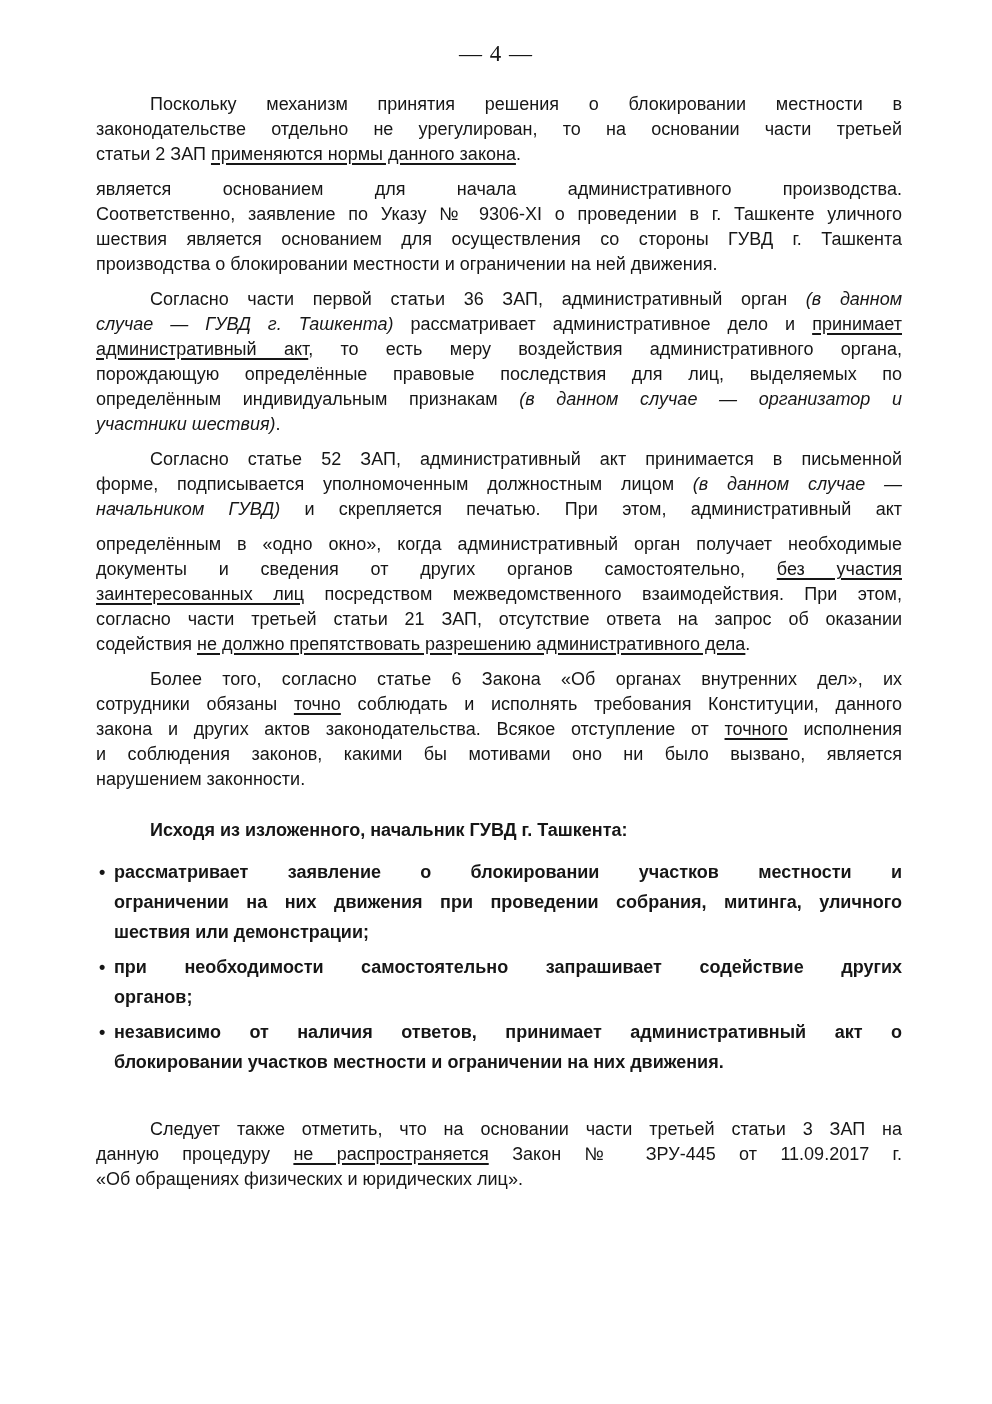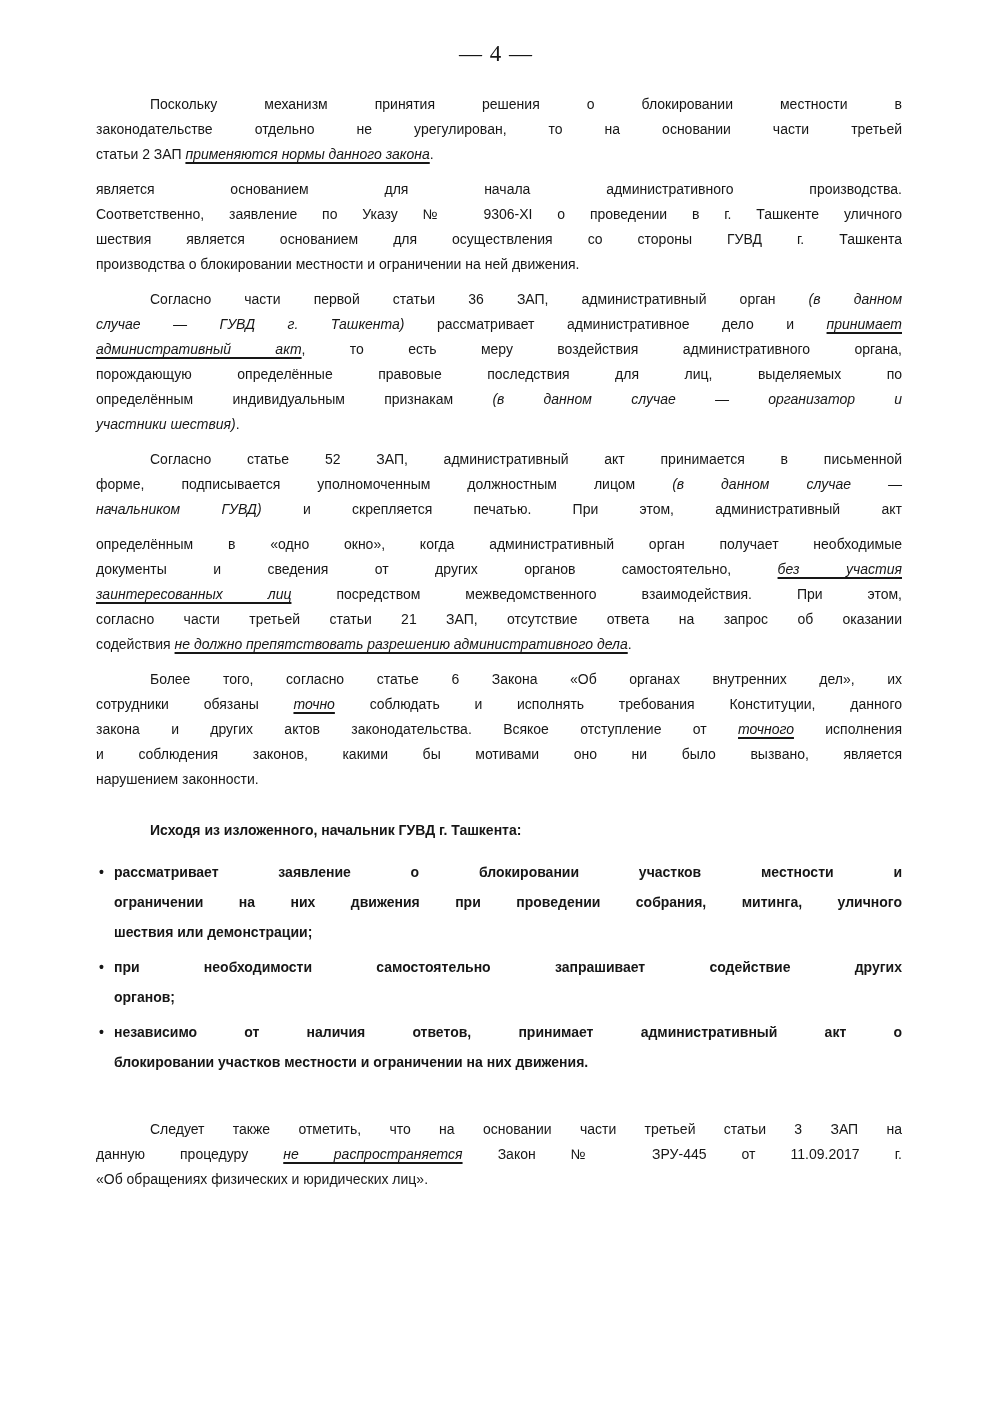--- a/index.html
+++ b/index.html
@@ -16,21 +16,21 @@
     text-align: center;
     font-family: "Liberation Serif", serif;
     font-size: 23px;
     line-height: 26px;
     letter-spacing: 1px;
   }
   .content {
     width: 806px;
     margin: 25px 0 0 96px;
     font-family: "Liberation Sans", sans-serif;
-    font-size: 14px;
+    font-size: 18px;
     line-height: 25px;
   }
   .block { margin: 0; }
   .para { margin-bottom: 10px; }
   .line { min-height: 25px; }
   
   .jl { text-align: justify; text-align-last: justify; }
   .ll { text-align: left; text-align-last: left; }
   .first { padding-left: 54px; }
   .heading {
@@ -49,21 +49,20 @@
     position: absolute;
     left: 3px;
     top: 0;
     font-weight: bold;
   }
   .bullet + .para { margin-top: 40px; }
   .r-u {
     text-decoration: underline;
     text-underline-offset: 3px;
     text-decoration-thickness: 1.5px;
-    font-style: italic;
   }
   .r-i { font-style: italic; }
 </style>
 </head>
 <body>
 
 <div class="page">
   <div class="pageno">— 4 —</div>
   <div class="content">
       <div class="block para">

